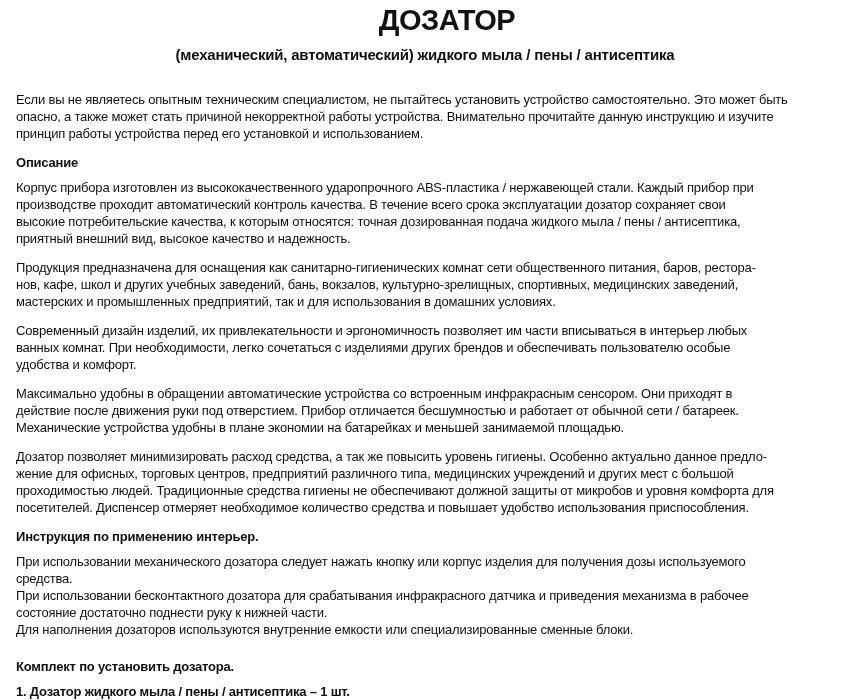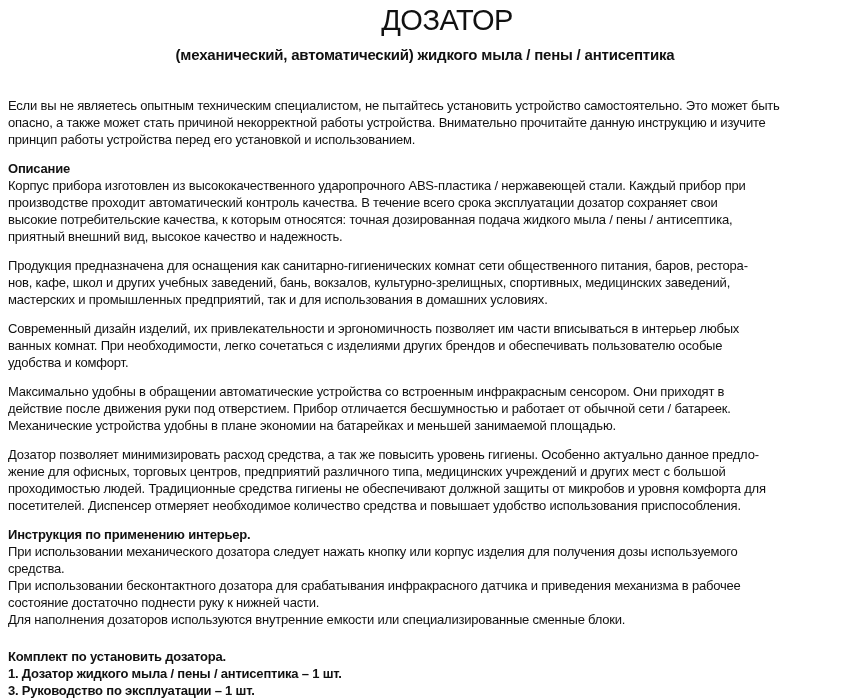--- a/index.html
+++ b/index.html
@@ -14,54 +14,54 @@
     background: #ffffff;
     overflow: hidden;
     font-family: "Liberation Sans", "DejaVu Sans", sans-serif;
     color: #111111;
     font-stretch: condensed;
   }
   .doc-title {
     margin: 4px 0 0 0;
     text-align: center;
     font-size: 29px;
-    font-weight: 400;
+    font-weight: 700;
     letter-spacing: -0.5px;
     color: #111111;
     padding-left: 44px;
   }
   .doc-subtitle {
-    margin: 9px 0 10px 0;
+    margin: 9px 0 4px 0;
     text-align: center;
     font-size: 15px;
     font-weight: 700;
     letter-spacing: -0.2px;
     color: #111111;
   }
   .doc-body {
     padding: 24px 8px 0 8px;
     font-size: 13px;
     line-height: 17px;
     letter-spacing: -0.2px;
   }
   .doc-body p {
-    margin: 0 0 12px 0;
+    margin: 0 0 12px 8px;
     white-space: pre-line;
   }
   .sec-heading {
-    margin: 0;
+    margin: 8px;
     font-size: 13px;
     font-weight: 700;
     line-height: 17px;
   }
   .kit-section {
     margin-top: 20px;
   }
   .kit-section p {
-    margin: 0;
+    margin: 8px;
     font-weight: 700;
   }
 </style>
 </head>
 <body>
 
 <div class="page">
   <h1 class="doc-title">ДОЗАТОР</h1>
   <h2 class="doc-subtitle">(механический, автоматический) жидкого мыла / пены / антисептика</h2>
 

